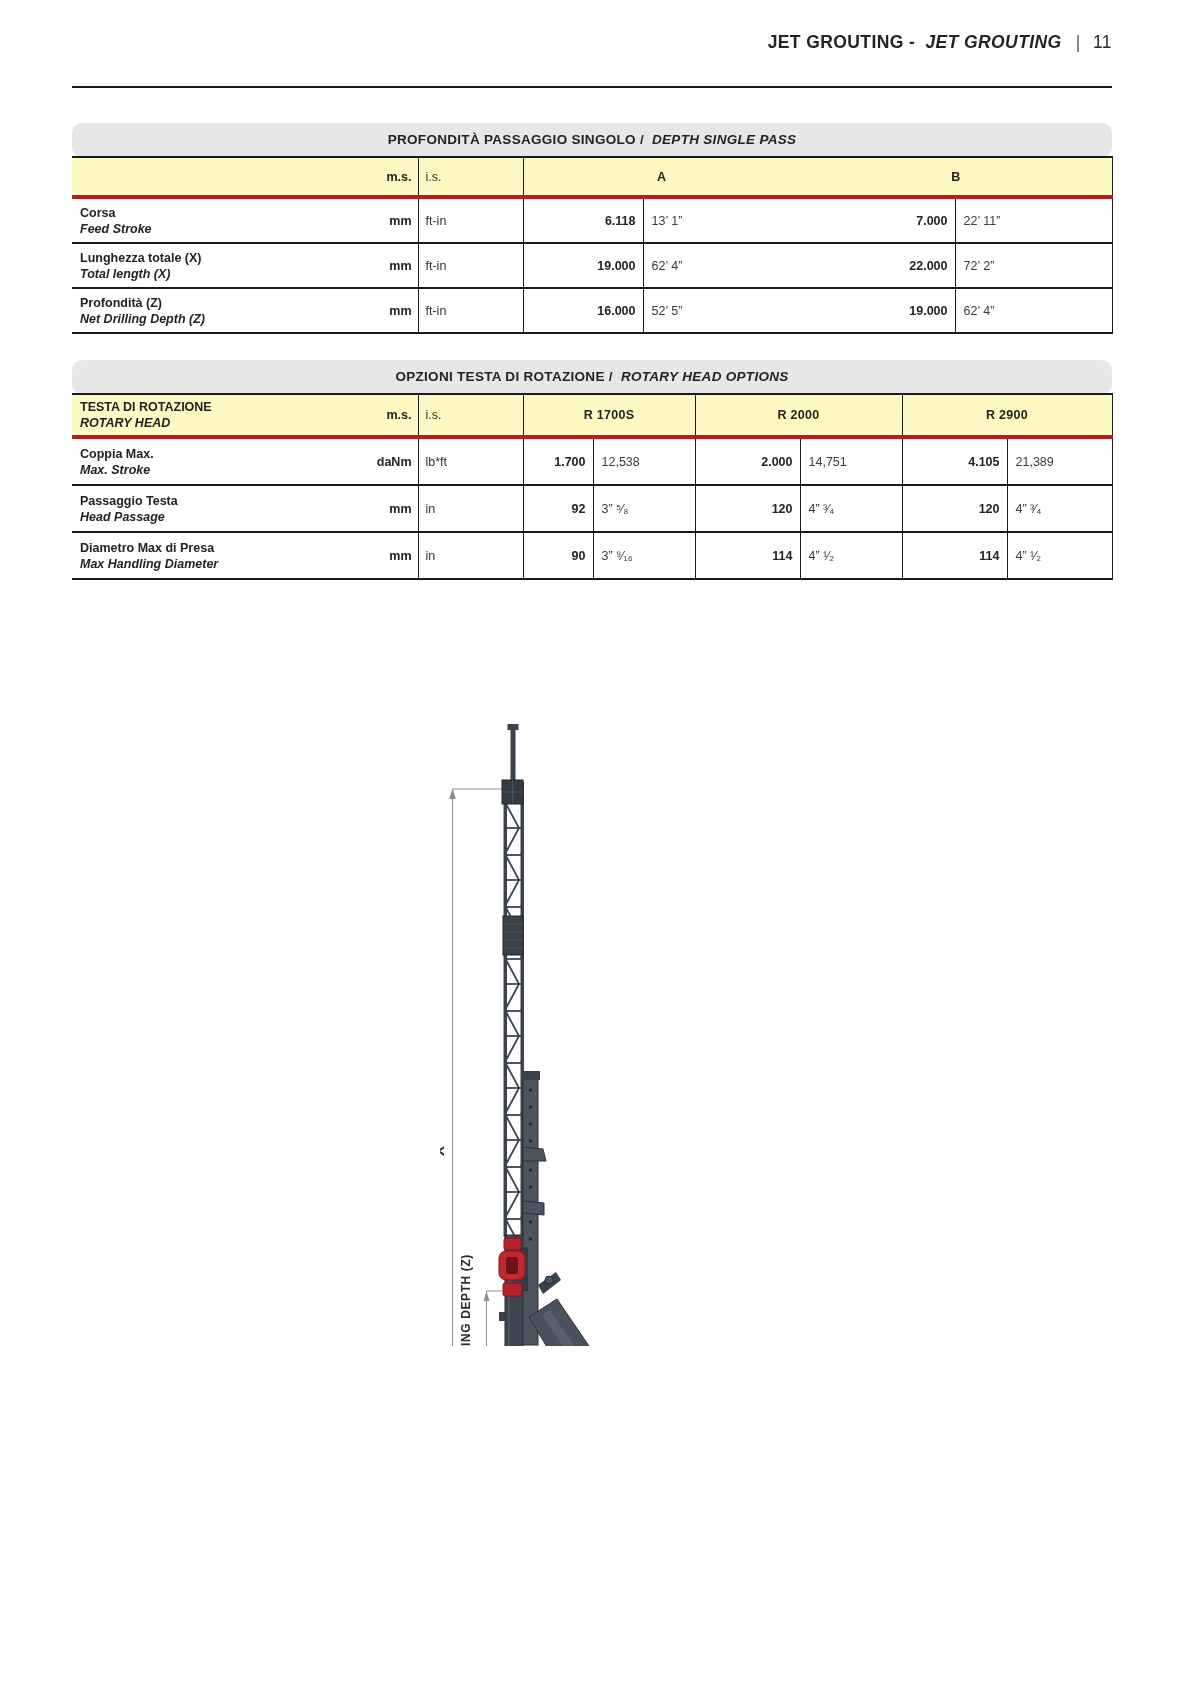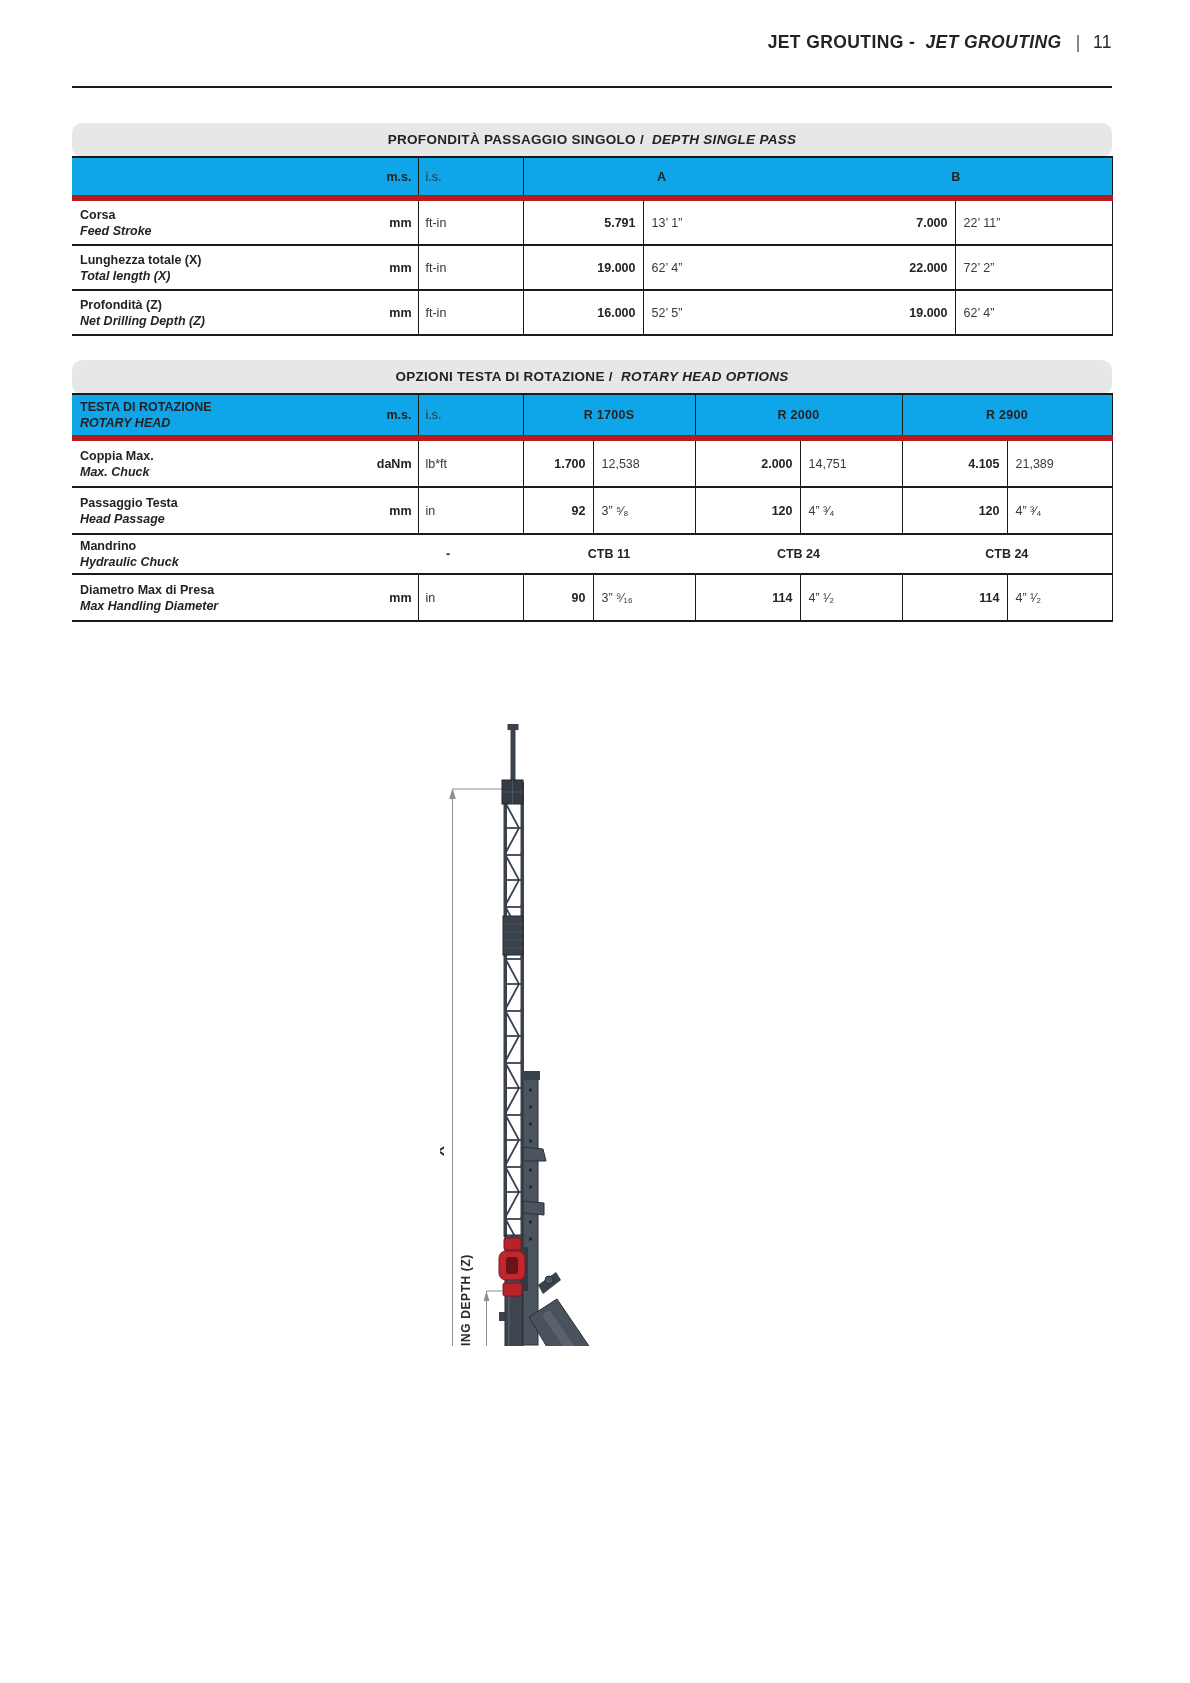--- a/index.html
+++ b/index.html
@@ -14,21 +14,21 @@
   .pagehead .num{font-weight:normal;color:#2b2b2b;}
   .toprule{position:absolute;left:72px;top:86px;width:1040px;height:2px;background:#1a1a1a;}
 
   
   table.spec{border-collapse:collapse;table-layout:fixed;width:1040px;font-size:12.5px;color:#232323;}
   table.spec td,table.spec th{padding:0;vertical-align:middle;line-height:1.28;}
   .titlebar{background:#e8e7e7;height:33px;text-align:center;border-bottom:2px solid #1a1a1a;
             font-size:13.5px;letter-spacing:.3px;border-radius:10px;}
   .titlebar .b{font-weight:bold;font-style:normal;}
   .titlebar .bi{font-weight:bold;font-style:italic;}
-  .hdr td{background:#0ea5e9;border-bottom:6px solid #b91c1c;}
+  .hdr td{background:#fef9c3;border-bottom:4px solid #b91c1c;}
   .t1 .hdr td{height:37px;}
   .t2 .hdr td{height:40px;}
   .datarow td{border-bottom:2px solid #1a1a1a;}
   .h43 td{height:43px;} .h45 td{height:45px;} .h38 td{height:38px;}
   .br{border-right:1.2px solid #1a1a1a;}
   .bre{border-right:1.2px solid #1a1a1a;}
   .lblcell{padding-left:8px !important;}
   .lbl1{display:block;font-weight:bold;}
   .lbl2{display:block;font-weight:bold;font-style:italic;}
   .ms{text-align:right;font-weight:bold;padding-right:6px !important;}
@@ -79,21 +79,21 @@
       <td class="ghead" colspan="2">A</td>
       <td class="ghead bre" colspan="2">B</td>
     </tr>
     <tr class="datarow h43">
       <td class="lblcell">
         <span class="lbl1">Corsa</span>
         <span class="lbl2">Feed Stroke</span>
             </td>
       <td class="ms br">mm</td>
       <td class="is br">ft-in</td>
-      <td class="met br">5.791</td>
+      <td class="met br">6.118</td>
       <td class="imp">13’ 1”</td>
       <td class="met br">7.000</td>
       <td class="imp bre">22’ 11”</td>
     </tr>
     <tr class="datarow h43">
       <td class="lblcell">
         <span class="lbl1">Lunghezza totale (X)</span>
         <span class="lbl2">Total length (X)</span>
             </td>
       <td class="ms br">mm</td>
@@ -146,21 +146,21 @@
             </td>
       <td class="msh br">m.s.</td>
       <td class="ish br">i.s.</td>
       <td class="ghead br" colspan="2">R 1700S</td>
       <td class="ghead br" colspan="2">R 2000</td>
       <td class="ghead bre" colspan="2">R 2900</td>
     </tr>
     <tr class="datarow h45">
       <td class="lblcell">
         <span class="lbl1">Coppia Max.</span>
-        <span class="lbl2">Max. Chuck</span>
+        <span class="lbl2">Max. Stroke</span>
             </td>
       <td class="ms br">daNm</td>
       <td class="is br">lb*ft</td>
       <td class="met br">1.700</td>
       <td class="imp br">12,538</td>
       <td class="met br">2.000</td>
       <td class="imp br">14,751</td>
       <td class="met br">4.105</td>
       <td class="imp bre">21,389</td>
     </tr>
@@ -170,30 +170,20 @@
         <span class="lbl2">Head Passage</span>
             </td>
       <td class="ms br">mm</td>
       <td class="is br">in</td>
       <td class="met br">92</td>
       <td class="imp br">3” ⁵⁄₈</td>
       <td class="met br">120</td>
       <td class="imp br">4” ³⁄₄</td>
       <td class="met br">120</td>
       <td class="imp bre">4” ³⁄₄</td>
-    </tr>
-    <tr class="datarow h38">
-      <td class="lblcell">
-        <span class="lbl1">Mandrino</span>
-        <span class="lbl2">Hydraulic Chuck</span>
-            </td>
-      <td class="ctr" colspan="2">-</td>
-      <td class="ctr" colspan="2">CTB 11</td>
-      <td class="ctr" colspan="2">CTB 24</td>
-      <td class="ctr bre" colspan="2">CTB 24</td>
     </tr>
     <tr class="datarow h45">
       <td class="lblcell">
         <span class="lbl1">Diametro Max di Presa</span>
         <span class="lbl2">Max Handling Diameter</span>
             </td>
       <td class="ms br">mm</td>
       <td class="is br">in</td>
       <td class="met br">90</td>
       <td class="imp br">3” ⁹⁄₁₆</td>

